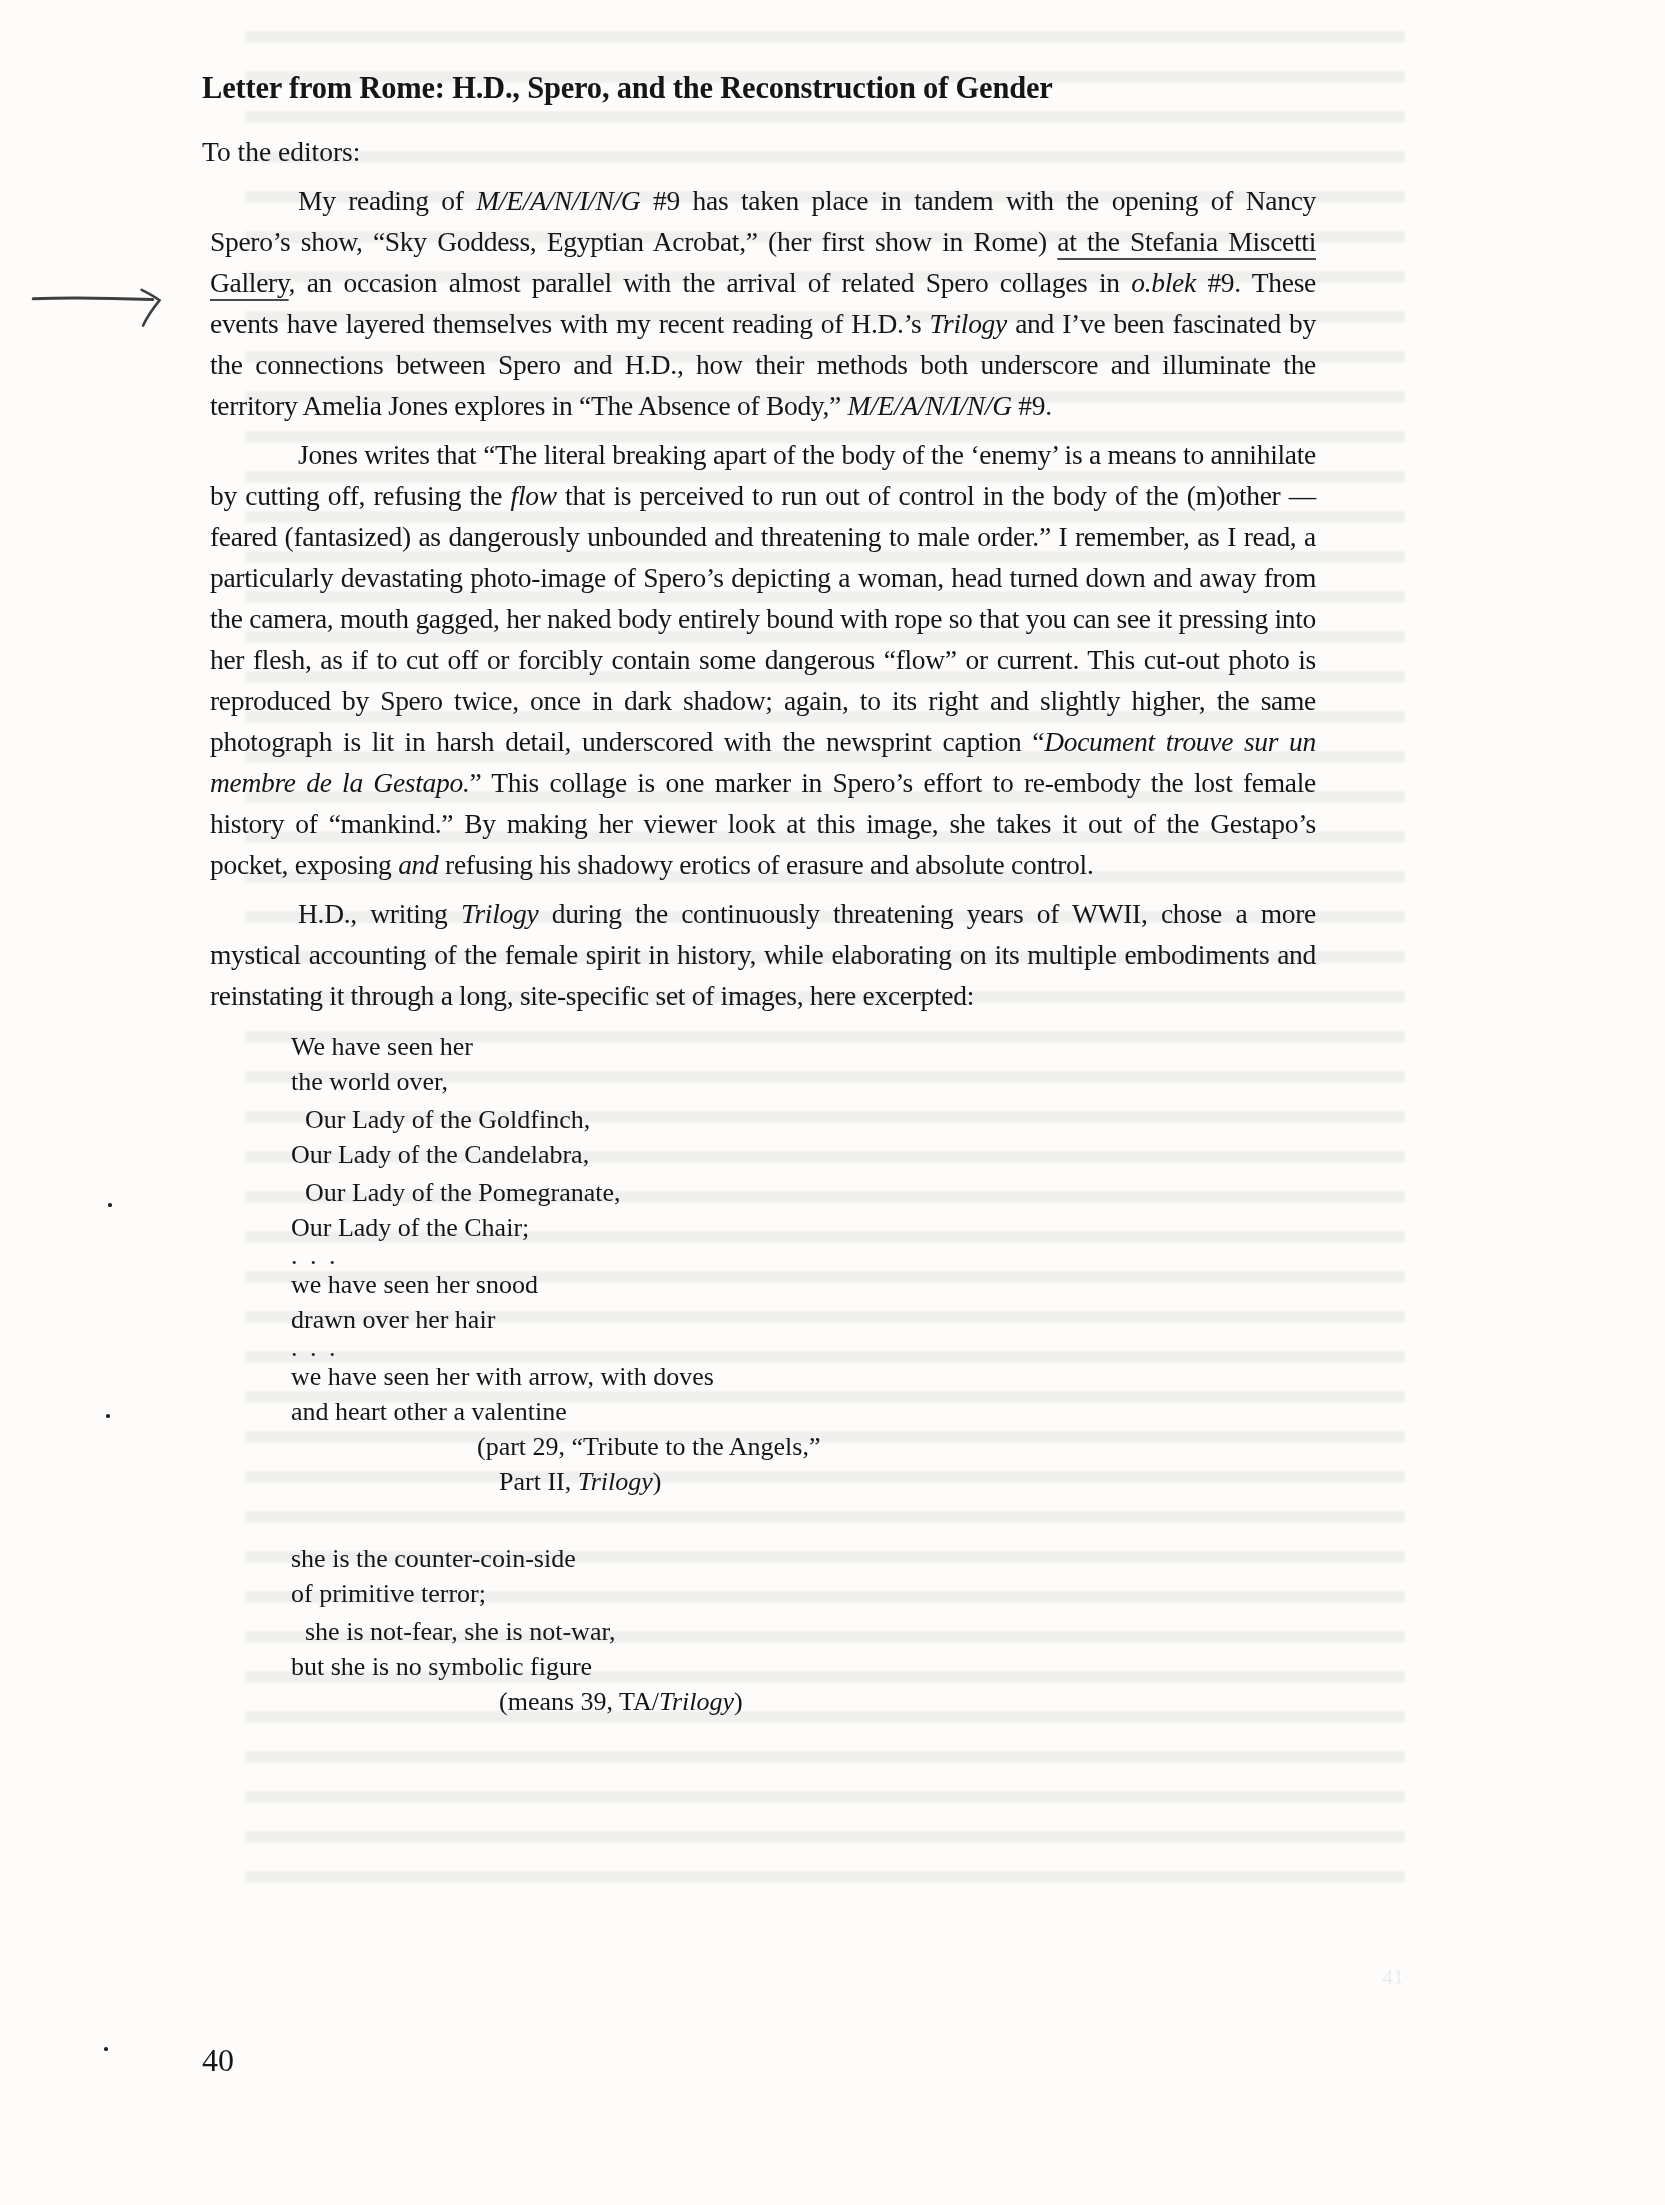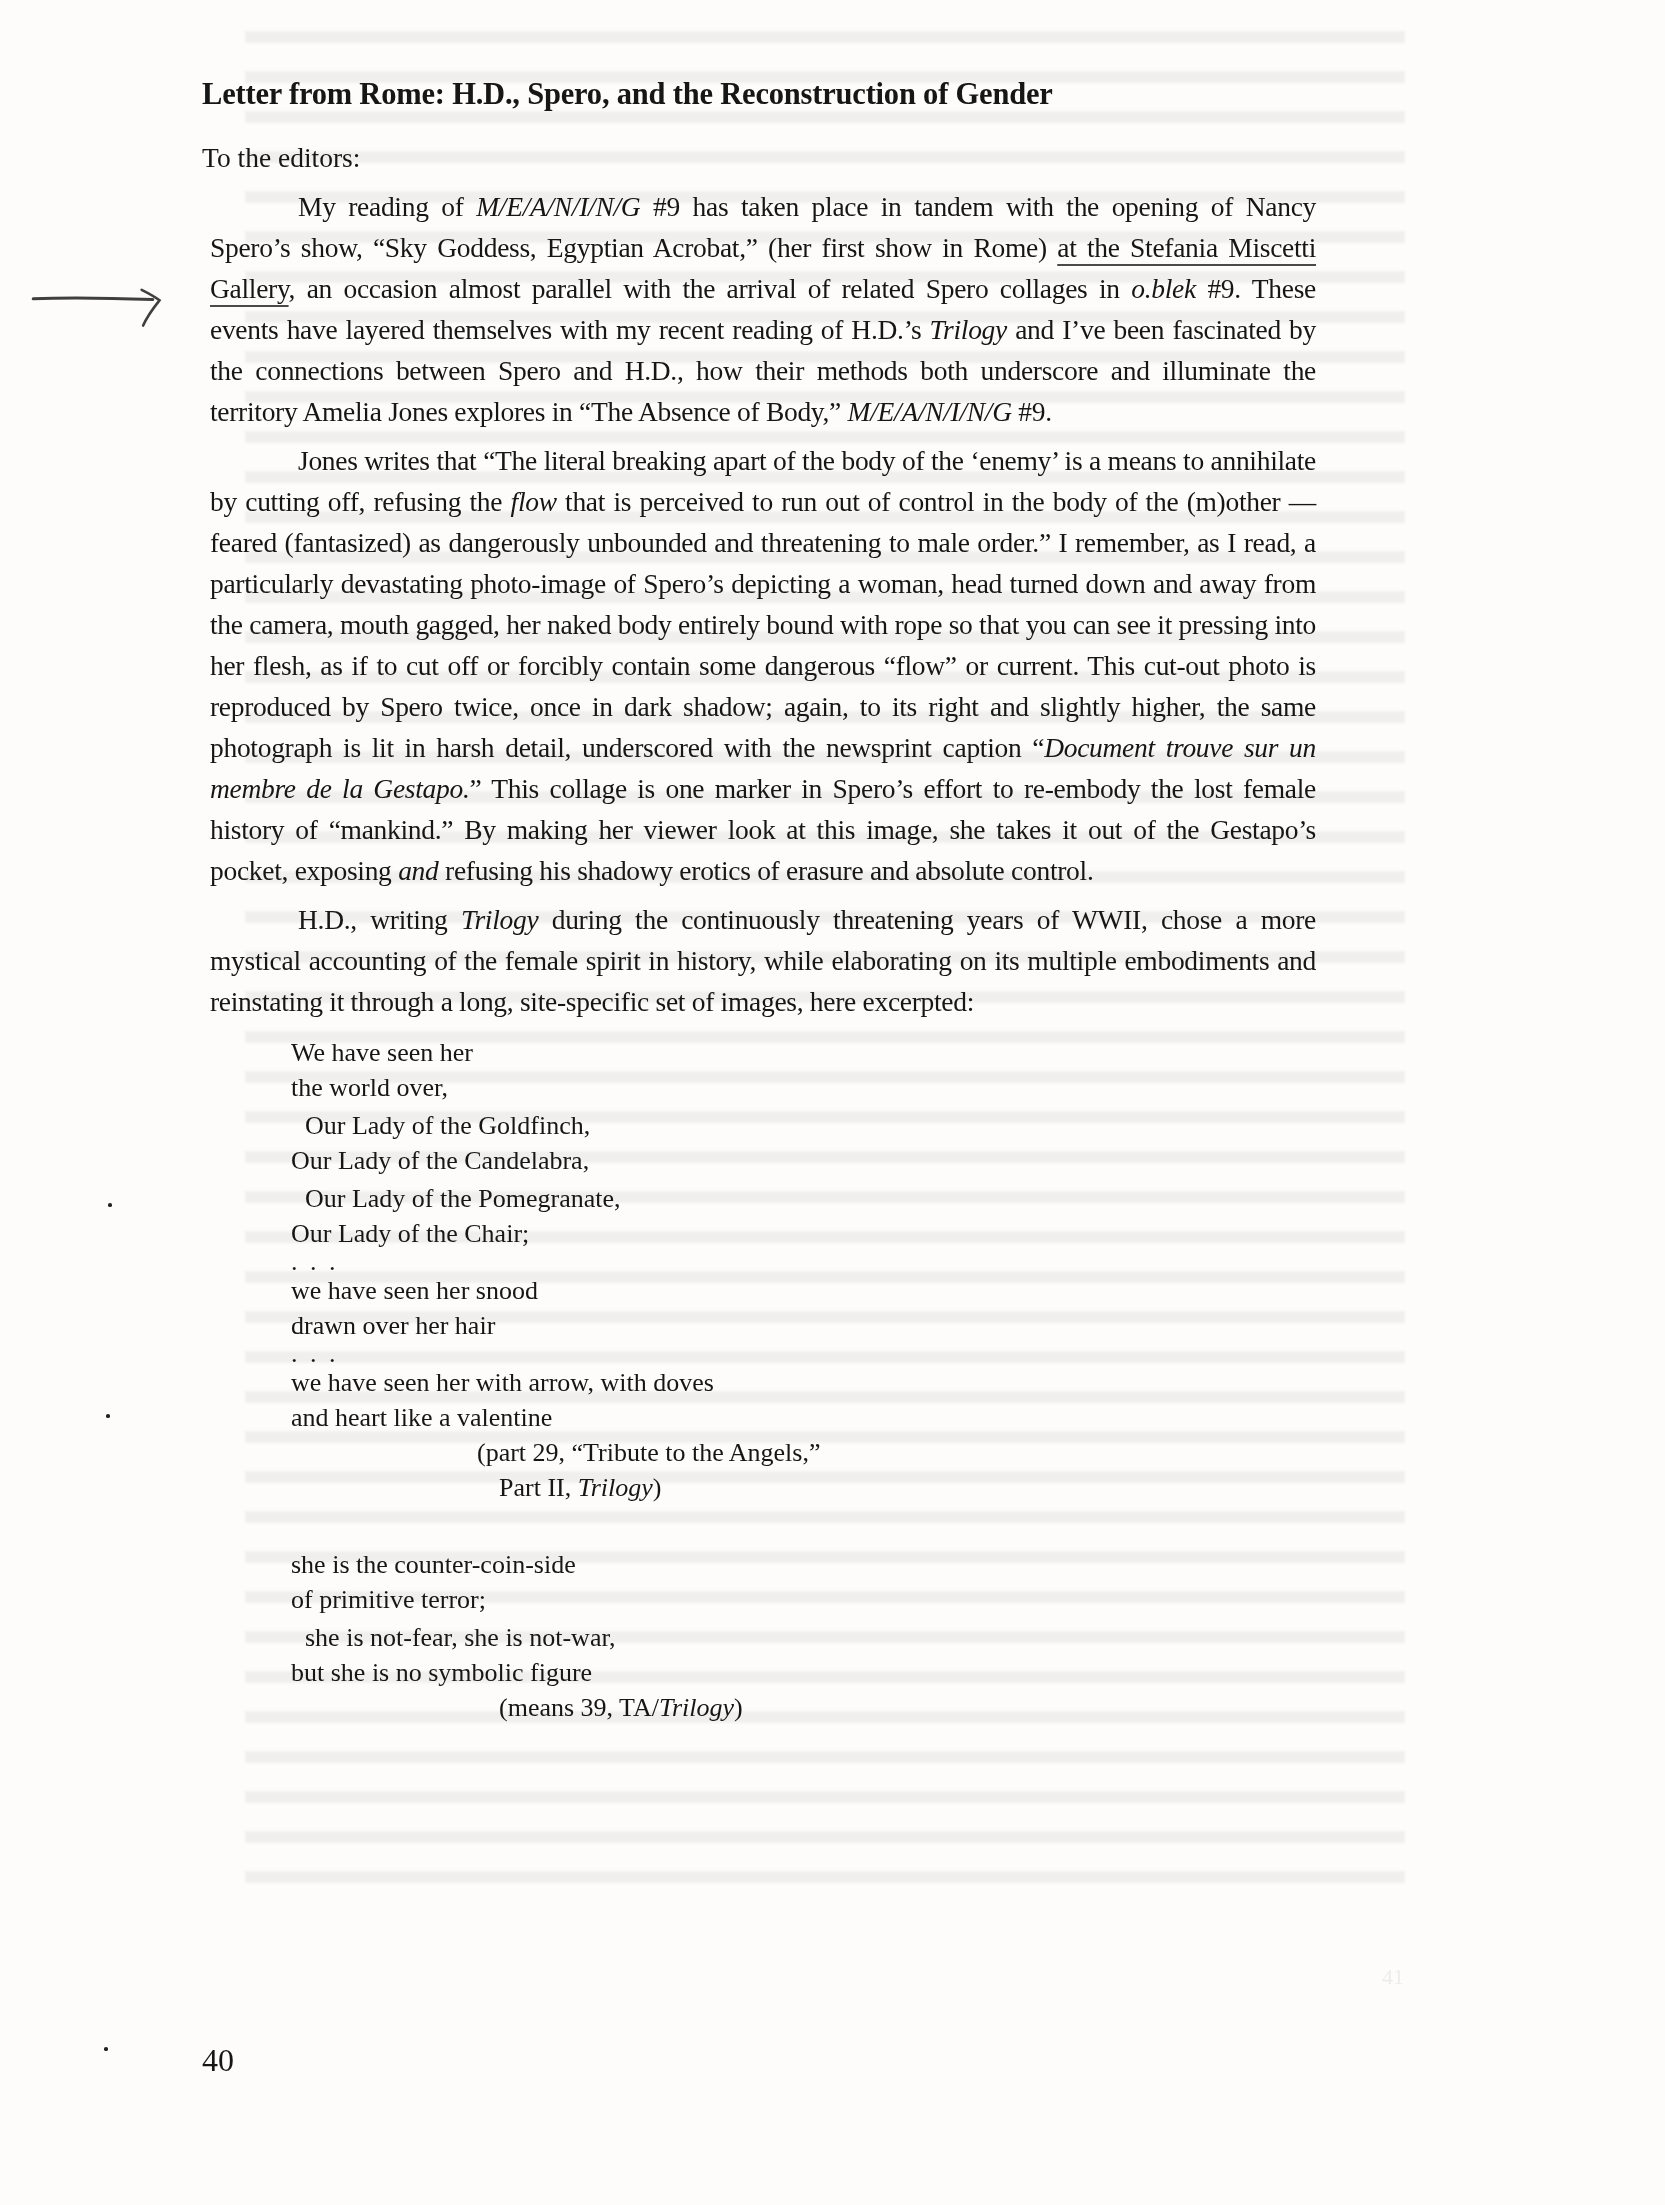--- a/index.html
+++ b/index.html
@@ -35,21 +35,21 @@
     left: 1382px;
     top: 1964px;
     font-size: 22px;
     color: #d8d8dc;
     opacity: 0.45;
     filter: blur(0.7px);
   }
   .page {
     position: absolute;
     left: 202px;
-    top: 76px;
+    top: 70px;
     width: 1122px;
   }
   .title {
     font-weight: bold;
     font-size: 30.5px;
     letter-spacing: -0.2px;
     line-height: 37px;
     margin: 0 0 24px 0;
     white-space: nowrap;
   }
@@ -137,21 +137,21 @@
     <span class="line">the world over,</span>
     <span class="line gap-above">Our Lady of the Goldfinch,</span>
     <span class="line">Our Lady of the Candelabra,</span>
     <span class="line gap-above">Our Lady of the Pomegranate,</span>
     <span class="line">Our Lady of the Chair;</span>
     <span class="ellipsis">. . .</span>
     <span class="line">we have seen her snood</span>
     <span class="line">drawn over her hair</span>
     <span class="ellipsis">. . .</span>
     <span class="line">we have seen her with arrow, with doves</span>
-    <span class="line">and heart like a valentine</span>
+    <span class="line">and heart other a valentine</span>
     <span class="cite">(part 29, “Tribute to the Angels,”</span>
     <span class="cite cite-b"><span>Part II, </span><i>Trilogy</i><span>)</span></span>
 
     <span class="stanza-break"></span>
 
     <span class="line">she is the counter-coin-side</span>
     <span class="line">of primitive terror;</span>
     <span class="line gap-above">she is not-fear, she is not-war,</span>
     <span class="line">but she is no symbolic figure</span>
     <span class="cite cite-b"><span>(means 39, TA/</span><i>Trilogy</i><span>)</span></span>

